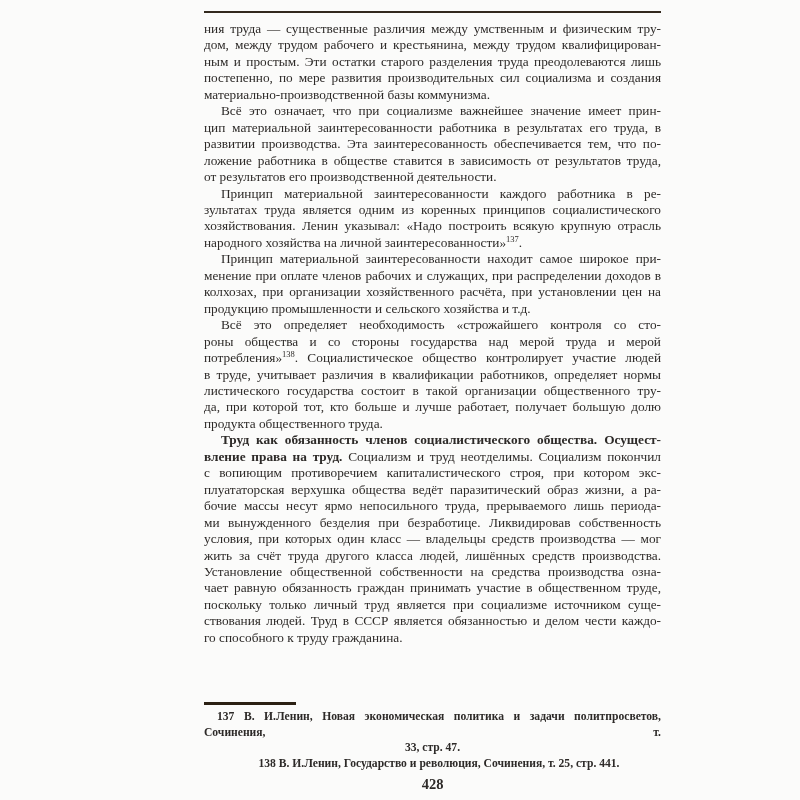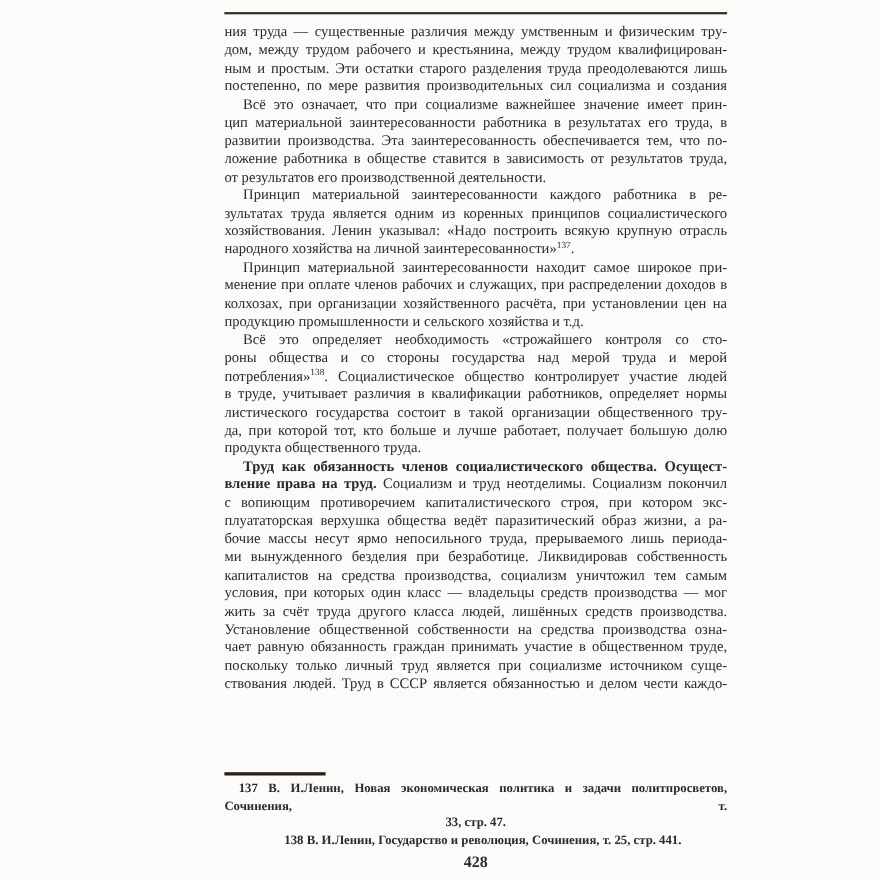--- a/index.html
+++ b/index.html
@@ -36,20 +36,21 @@
 <body>
 
 <div class="col">
   <div class="top-rule"></div>
   <div class="body-text">
       <div class="para">
         <div class="line"><span>ния труда — существенные различия между умственным и физическим тру-</span></div>
         <div class="line"><span>дом, между трудом рабочего и крестьянина, между трудом квалифицирован-</span></div>
         <div class="line"><span>ным и простым. Эти остатки старого разделения труда преодолеваются лишь</span></div>
         <div class="line"><span>постепенно, по мере развития производительных сил социализма и создания</span></div>
+        <div class="line last"><span>материально-производственной базы коммунизма.</span></div>
       </div>
       <div class="para indent">
         <div class="line"><span>Всё это означает, что при социализме важнейшее значение имеет прин-</span></div>
         <div class="line"><span>цип материальной заинтересованности работника в результатах его труда, в</span></div>
         <div class="line"><span>развитии производства. Эта заинтересованность обеспечивается тем, что по-</span></div>
         <div class="line"><span>ложение работника в обществе ставится в зависимость от результатов труда,</span></div>
         <div class="line last"><span>от результатов его производственной деятельности.</span></div>
       </div>
       <div class="para indent">
         <div class="line"><span>Принцип материальной заинтересованности каждого работника в ре-</span></div>
@@ -72,27 +73,27 @@
         <div class="line"><span>да, при которой тот, кто больше и лучше работает, получает большую долю</span></div>
         <div class="line last"><span>продукта общественного труда.</span></div>
       </div>
       <div class="para indent">
         <div class="line"><b>Труд как обязанность членов социалистического общества. Осущест-</b></div>
         <div class="line"><b>вление права на труд.</b><span> Социализм и труд неотделимы. Социализм покончил</span></div>
         <div class="line"><span>с вопиющим противоречием капиталистического строя, при котором экс-</span></div>
         <div class="line"><span>плуататорская верхушка общества ведёт паразитический образ жизни, а ра-</span></div>
         <div class="line"><span>бочие массы несут ярмо непосильного труда, прерываемого лишь периода-</span></div>
         <div class="line"><span>ми вынужденного безделия при безработице. Ликвидировав собственность</span></div>
-        <div class="line"><span>капиталистов на средства производства, социализм уничтожил тем самым</span></div>
         <div class="line"><span>условия, при которых один класс — владельцы средств производства — мог</span></div>
         <div class="line"><span>жить за счёт труда другого класса людей, лишённых средств производства.</span></div>
         <div class="line"><span>Установление общественной собственности на средства производства озна-</span></div>
         <div class="line"><span>чает равную обязанность граждан принимать участие в общественном труде,</span></div>
         <div class="line"><span>поскольку только личный труд является при социализме источником суще-</span></div>
         <div class="line"><span>ствования людей. Труд в СССР является обязанностью и делом чести каждо-</span></div>
+        <div class="line last"><span>го способного к труду гражданина.</span></div>
       </div>
     </div>
   <div class="footer">
     <div class="fn-rule"></div>
     <div class="footnotes">
         <div class="fn-line indent justify">137 В. И.Ленин, Новая экономическая политика и задачи политпросветов, Сочинения, т.</div>
         <div class="fn-line">33, стр. 47.</div>
         <div class="fn-line indent">138 В. И.Ленин, Государство и революция, Сочинения, т. 25, стр. 441.</div>
       </div>
     <div class="page-number">428</div>

